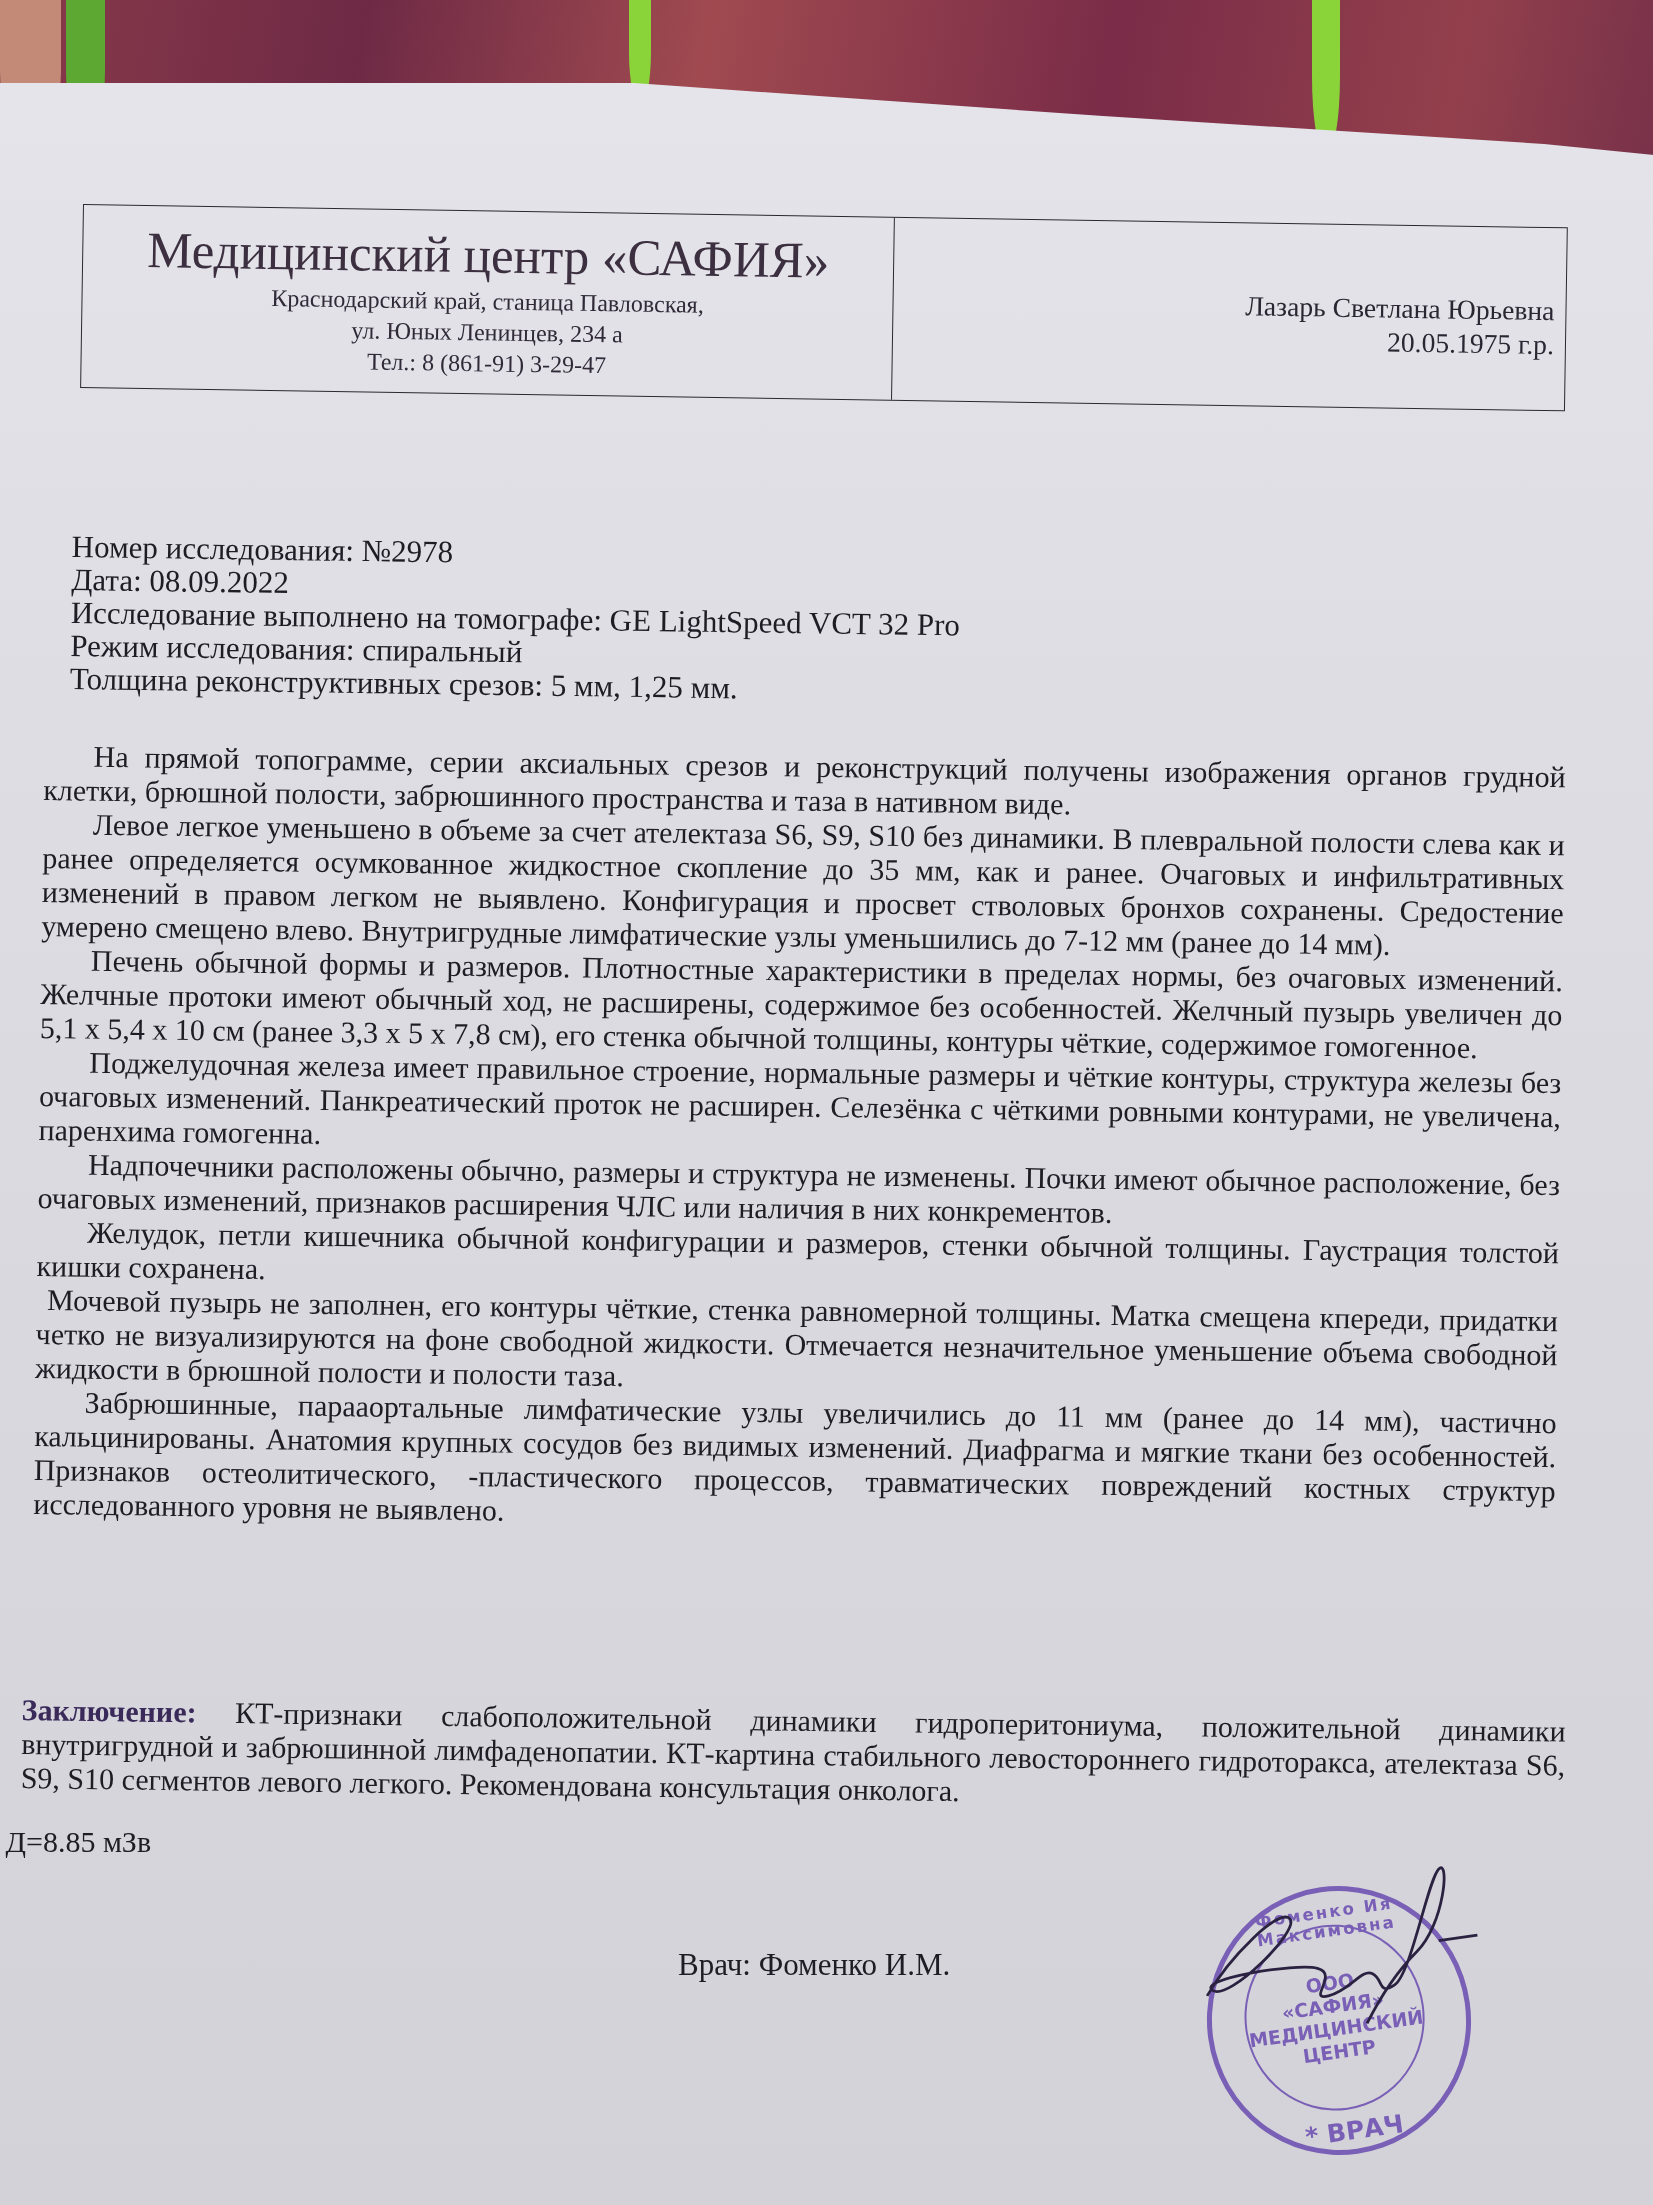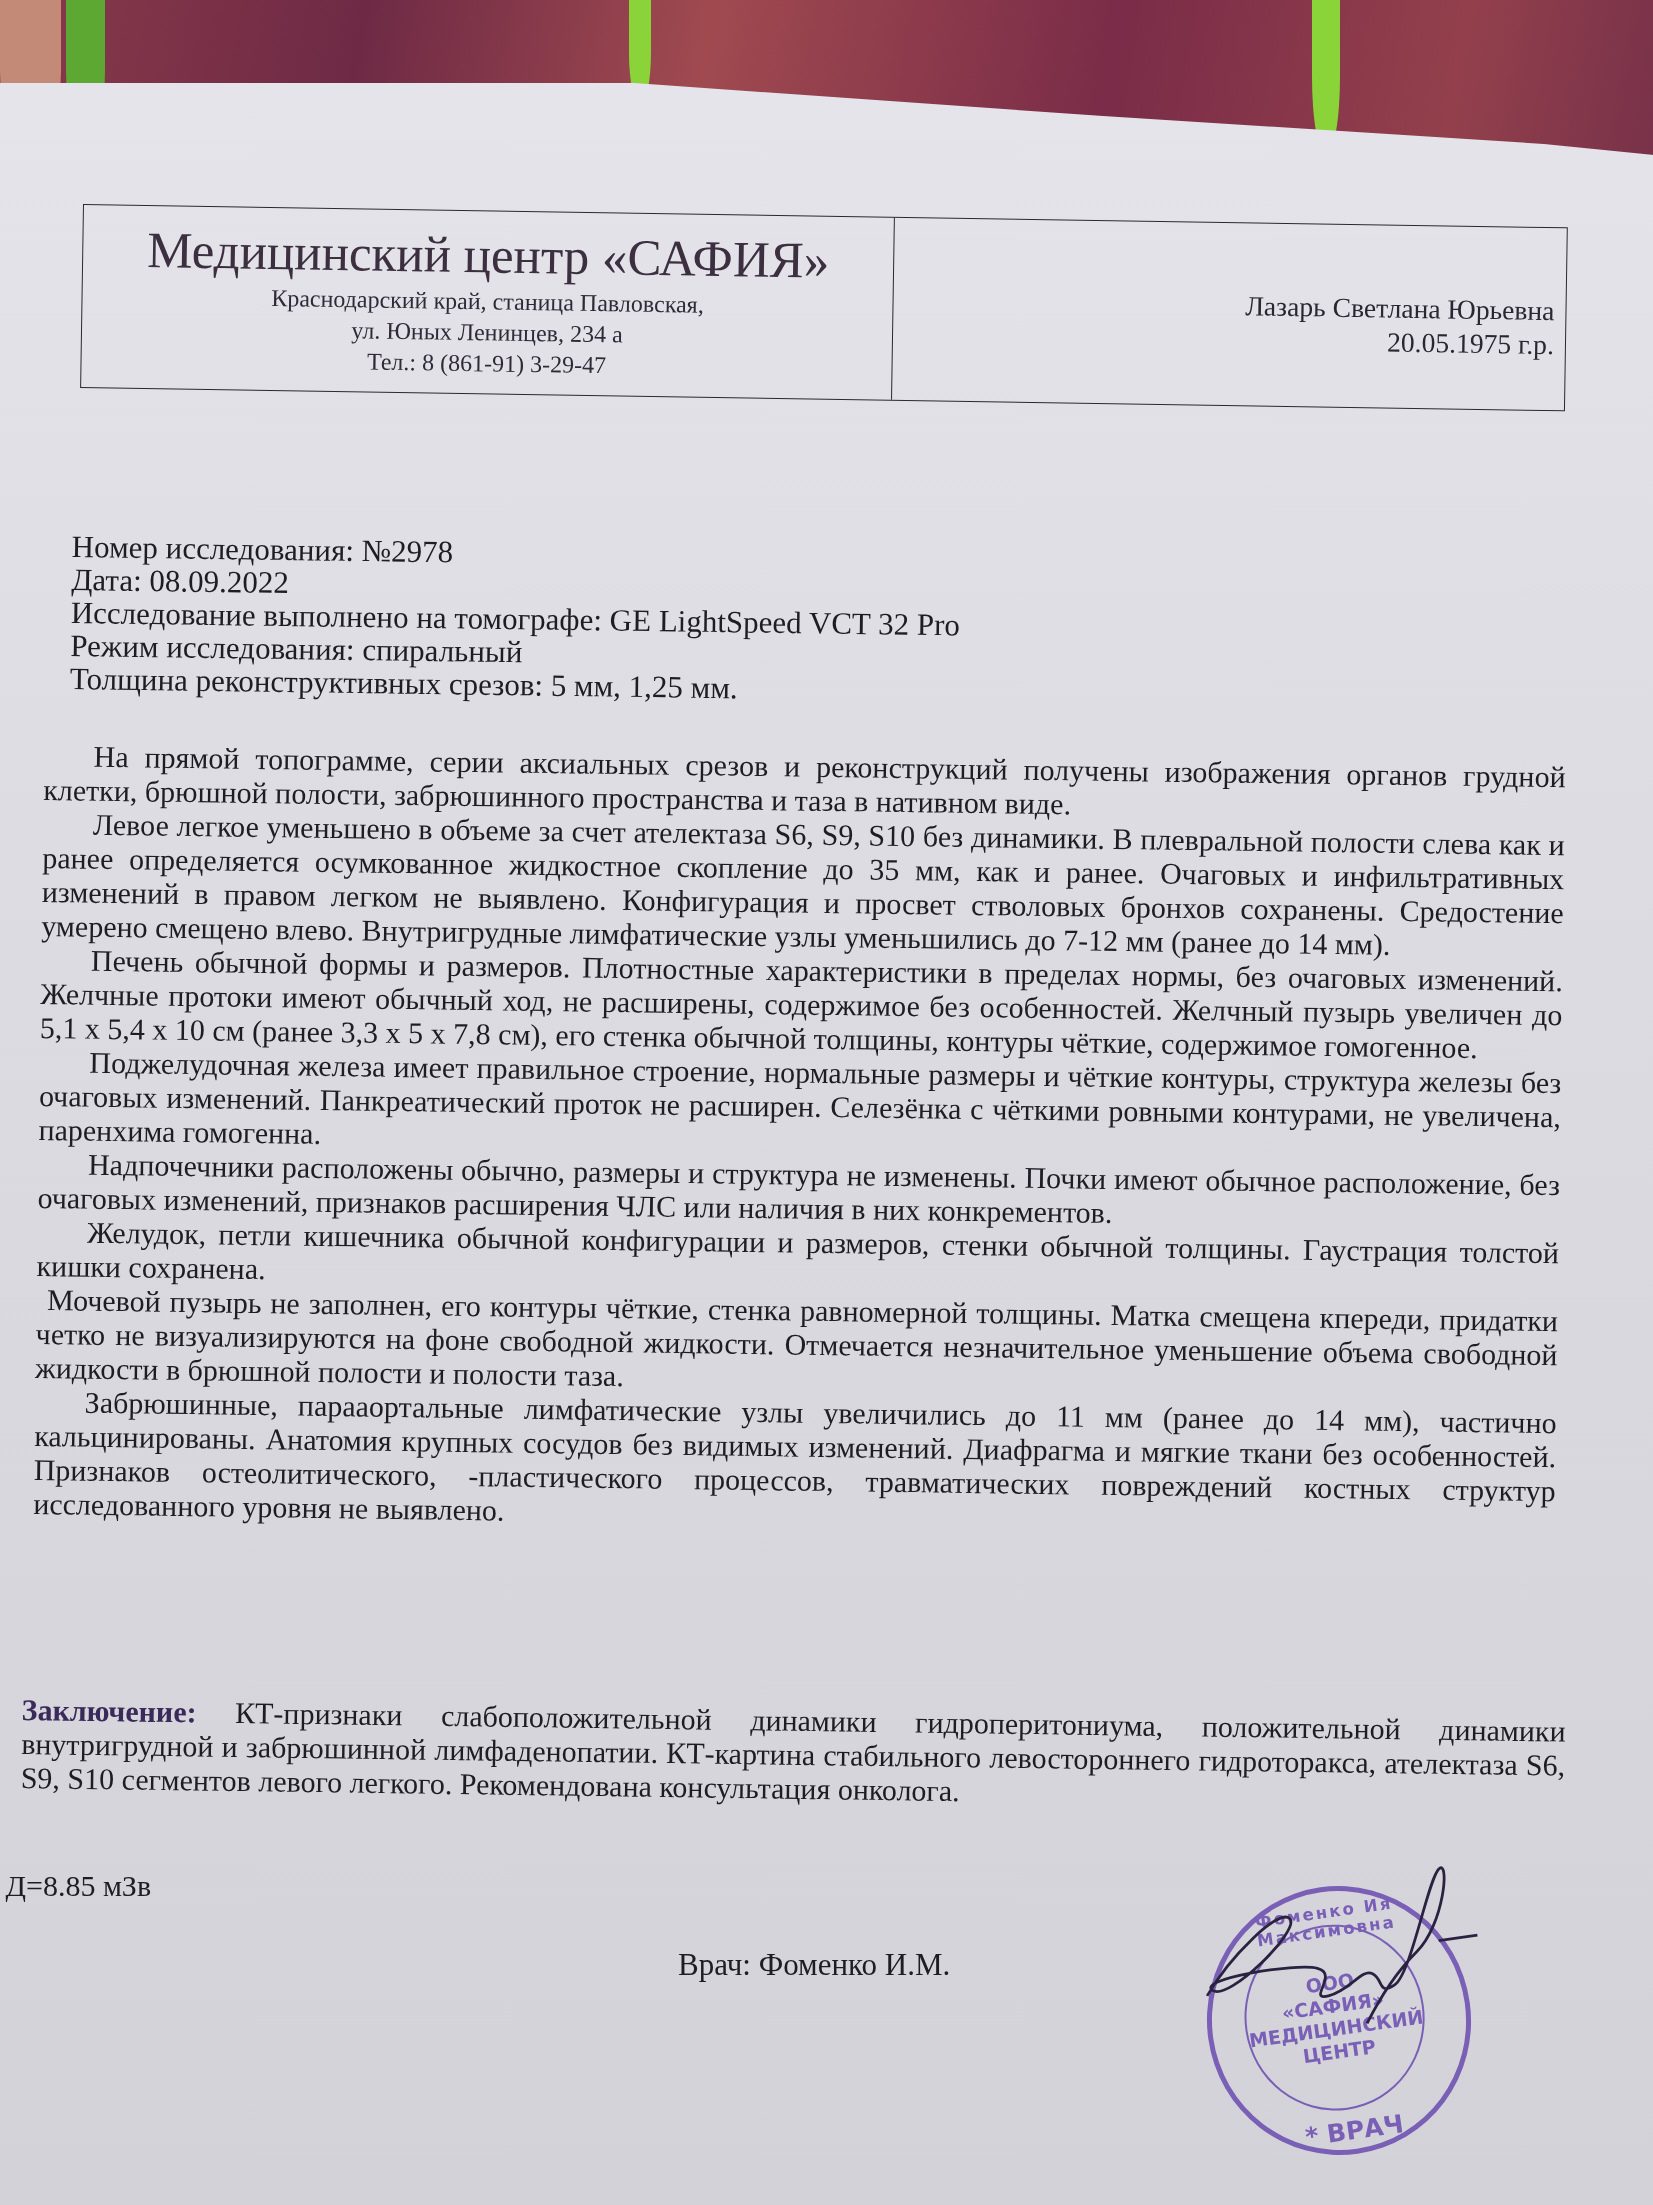--- a/index.html
+++ b/index.html
@@ -32,21 +32,21 @@
     transform: rotate(0.8deg); transform-origin: left top;
   }
   .body-text p { margin: 0; text-indent: 50px; }
   .body-text p.no-indent { text-indent: 11px; }
   .conclusion {
     position: absolute; left: 22px; top: 1610px; width: 1544px;
     font-size: 30px; line-height: 34px; text-align: justify;
     transform: rotate(0.8deg); transform-origin: left top;
   }
   .conclusion .label { font-weight: bold; color: #3a2a5a; }
-  .dose { position: absolute; left: 5.5px; top: 1786px; font-size: 30px; }
+  .dose { position: absolute; left: 5.5px; top: 1742px; font-size: 30px; }
   .doctor { position: absolute; left: 678px; top: 1825px; font-size: 31px; margin-top: 39px; }
   .stamp {
     position: absolute; left: 1207px; top: 1803px; width: 254px; height: 259px;
     border: 5.5px solid #6a4bb0; border-radius: 50%; color: #6a4bb0;
     font-family: "DejaVu Sans", sans-serif; font-weight: bold; opacity: 0.85;
     transform: rotate(-8deg);
   }
   .stamp-inner {
     position: absolute; left: 33px; top: 33px; width: 176px; height: 182px;
     border: 2.8px solid #6a4bb0; border-radius: 50%;

